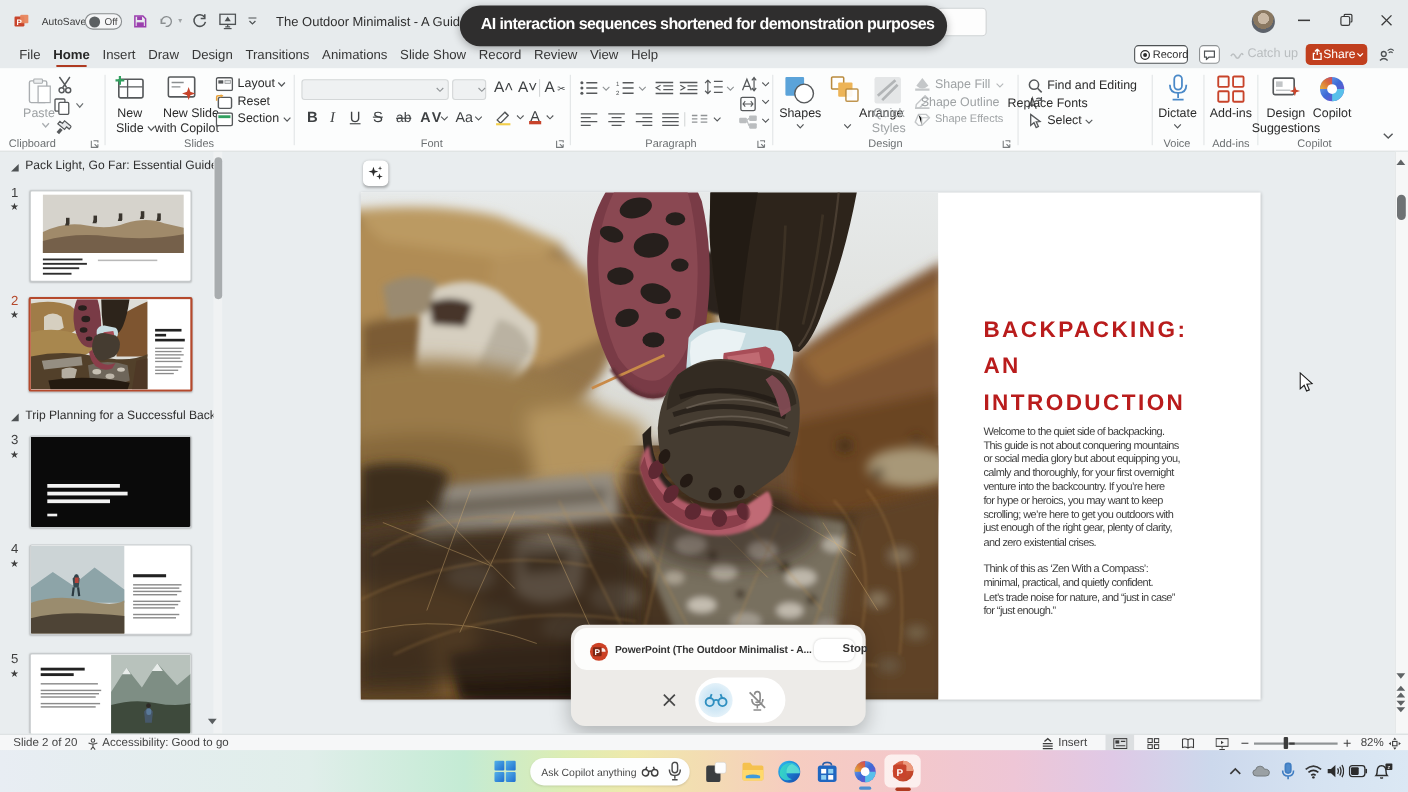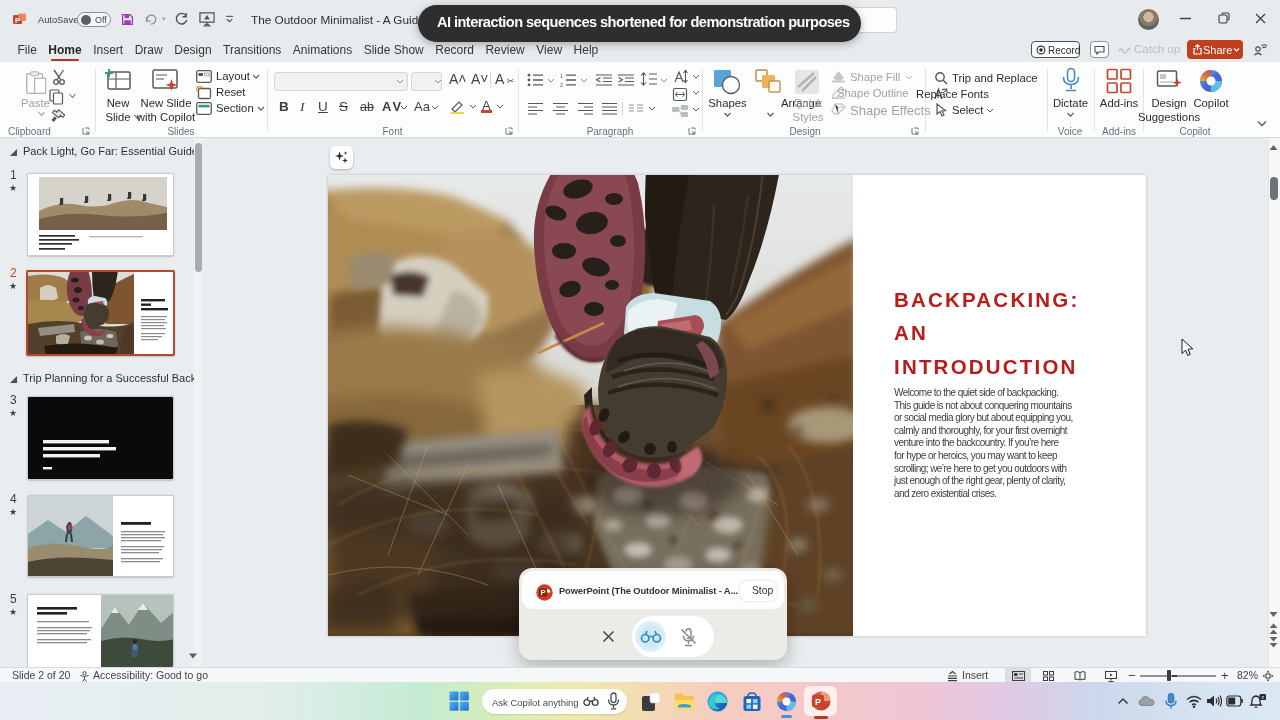--- a/index.html
+++ b/index.html
@@ -216,21 +216,21 @@
     </svg>
     <span class="abs" style="left:104px;top:35px;width:28px;text-align:center;font-size:11.3px;color:#2b2b2b;line-height:13.5px;">New<br>Slide</span>
     <svg class="abs" style="left:133px;top:52px;" width="9" height="6" viewBox="0 0 9 6">
         <path d="M1.5 1 L4.5 4.5 L7.5 1" fill="none" stroke="#56595b" stroke-width="1.1"></path>
       </svg>
     <svg class="abs" style="left:152px;top:7px;" width="28" height="25" viewBox="0 0 28 25">
       <rect x="1" y="1" width="24" height="18" rx="1.5" fill="#fff" stroke="#56595b" stroke-width="1.5"></rect>
       <path d="M4 6 L15 6 M4 10 L12 10" stroke="#8a8e90" stroke-width="1.3"></path>
       <path d="M19.5 10 L21 14.5 L25.5 16 L21 17.5 L19.5 22 L18 17.5 L13.5 16 L18 14.5 Z" fill="#c8442b"></path>
     </svg>
-    <span class="abs" style="left:133px;top:35px;width:66px;text-align:center;font-size:11.3px;color:#2b2b2b;line-height:13.5px;white-space:nowrap;">New Slide<br>with Copilot</span>
+    <span class="abs" style="left:133px;top:35px;width:66px;text-align:right;font-size:11.3px;color:#2b2b2b;line-height:13.5px;white-space:nowrap;">New Slide<br>with Copilot</span>
     <svg class="abs" style="left:196px;top:8px;" width="16" height="13" viewBox="0 0 16 13">
         <rect x="0.7" y="0.7" width="14.6" height="11.6" rx="1.5" fill="#fff" stroke="#56595b" stroke-width="1.3"></rect>
         <rect x="2.5" y="3" width="4.5" height="3" fill="#56595b"></rect>
         <rect x="8.5" y="3" width="5" height="3" fill="#e0e2e3" stroke="#96999b" stroke-width=".7"></rect>
       </svg>
     <span class="abs" style="left:216px;top:8px;font-size:11.3px;color:#2b2b2b;">Layout</span>
     <svg class="abs" style="left:252px;top:12px;" width="8" height="6" viewBox="0 0 8 6">
         <path d="M1 1 L4 4.2 L7 1" fill="none" stroke="#56595b" stroke-width="1.1"></path>
       </svg>
     <svg class="abs" style="left:196px;top:24px;" width="16" height="14" viewBox="0 0 16 14">
@@ -397,27 +397,27 @@
     <svg class="abs" style="left:831px;top:24px;" width="15" height="13" viewBox="0 0 15 13">
         <path d="M10 1 L13 4 L5 12 L1.5 12.5 L2 9 Z" fill="none" stroke="#c4c7c9" stroke-width="1.3"></path>
         <path d="M1 12.5 H14" stroke="#c4c7c9" stroke-width="1.8"></path>
       </svg>
     <span class="abs" style="left:837px;top:25px;font-size:11.3px;color:#9ea2a4;">Shape Outline</span>
 
     <svg class="abs" style="left:831px;top:40px;" width="15" height="13" viewBox="0 0 15 13">
         <path d="M4 2 H11 L14 5 L7 12 H4 L1 9 Z" fill="none" stroke="#c4c7c9" stroke-width="1.3"></path>
         <path d="M4 2 L7 5 L7 12 M7 5 L14 5" stroke="#c4c7c9" stroke-width="1"></path>
       </svg>
-    <span class="abs" style="left:850px;top:41px;font-size:13px;color:#9ea2a4;">Shape Effects</span>
+    <span class="abs" style="left:850px;top:41px;font-size:10px;color:#9ea2a4;">Shape Effects</span>
 
     <svg class="abs" style="left:934px;top:9px;" width="14" height="14" viewBox="0 0 14 14">
         <circle cx="6" cy="6" r="4.2" fill="none" stroke="#56595b" stroke-width="1.4"></circle>
         <path d="M9.2 9.2 L13 13" stroke="#56595b" stroke-width="1.5"></path>
       </svg>
-    <span class="abs" style="left:952px;top:10px;font-size:11.3px;color:#2b2b2b;">Trip and Replace</span>
+    <span class="abs" style="left:952px;top:10px;font-size:11.3px;color:#2b2b2b;">Find and Editing</span>
     <svg class="abs" style="left:933px;top:25px;" width="15" height="14" viewBox="0 0 15 14">
         <path d="M2 12 L5.5 2 L9 12 M3.2 8.5 H7.8" stroke="#56595b" stroke-width="1.2" fill="none"></path>
         <path d="M9 3 Q12 1 13.5 3.5 M13.8 1.2 L13.8 4.2 L10.8 4.2" stroke="#56595b" stroke-width="1.1" fill="none"></path>
       </svg>
     <span class="abs" style="left:916px;top:26px;font-size:11.3px;color:#2b2b2b;">Replace Fonts</span>
     <svg class="abs" style="left:935px;top:41px;" width="12" height="14" viewBox="0 0 12 14">
         <path d="M2 1 L2 11 L5 8.5 L7 13 L9 12 L7 7.8 L10.5 7.5 Z" fill="none" stroke="#56595b" stroke-width="1.2"></path>
       </svg>
     <span class="abs" style="left:952px;top:42px;font-size:11.3px;color:#2b2b2b;">Select</span>
     <svg class="abs" style="left:986px;top:46px;" width="8" height="6" viewBox="0 0 8 6">
@@ -817,20 +817,21 @@
         <ellipse cx="322" cy="274" rx="6" ry="6"></ellipse>
         <ellipse cx="344" cy="272" rx="5" ry="6"></ellipse>
       </g>
       <path d="M352 284 L370 272 Q380 288 364 300 L348 306 Q356 296 352 284 Z" fill="#c06a74" filter="url(#b15)"></path>
       <path d="M374 166 Q390 176 391 198 L382 204 Q378 184 368 170 Z" fill="#8a4e58" opacity=".85"></path>
     </svg>
   </div>
   <div id="slidetitle">BACKPACKING:<br>AN<br>INTRODUCTION</div>
   <div id="slidebody">
     <p>Welcome to the quiet side of backpacking.<br>This guide is not about conquering mountains<br>or social media glory but about equipping you,<br>calmly and thoroughly, for your first overnight<br>venture into the backcountry. If you’re here<br>for hype or heroics, you may want to keep<br>scrolling; we’re here to get you outdoors with<br>just enough of the right gear, plenty of clarity,<br>and zero existential crises.</p>
+    <p style="margin-top:12px;">Think of this as ‘Zen With a Compass’:<br>minimal, practical, and quietly confident.<br>Let’s trade noise for nature, and “just in case”<br>for “just enough.”</p>
   </div>
 
   <div id="vscroll"></div>
   <svg class="abs" style="left:1269px;top:144px;" width="9" height="7" viewBox="0 0 9 7">
       <path d="M0.5 6 L4.5 1 L8.5 6 Z" fill="#5f6365"></path>
     </svg>
   <span class="abs" style="left:1269.5px;top:177px;width:8px;height:23px;background:#6e7274;border-radius:4px;"></span>
   <svg class="abs" style="left:1269px;top:611px;" width="9" height="7" viewBox="0 0 9 7">
       <path d="M0.5 1 L4.5 6 L8.5 1 Z" fill="#5f6365"></path>
     </svg>
@@ -855,21 +856,21 @@
   <div id="toast">
     <div id="toasttop"></div>
     <svg class="abs" style="left:17px;top:16px;" width="17" height="17" viewBox="0 0 17 17">
       <circle cx="8.5" cy="8.5" r="8.2" fill="#cc4125"></circle>
       <rect x="3" y="4.5" width="8" height="8" rx="1" fill="#7e2714"></rect>
       <text x="7" y="11.2" font-size="7.5" font-weight="bold" fill="#fff" text-anchor="middle" font-family="Liberation Sans">P</text>
       <path d="M11 5 A3.5 3.5 0 0 1 14.5 8.5 L11 8.5 Z" fill="#fff" opacity=".9"></path>
     </svg>
     <span class="abs" style="left:40px;top:18px;font-size:9.3px;font-weight:bold;color:#333;letter-spacing:-0.1px;">PowerPoint (The Outdoor Minimalist - A...</span>
     <span class="abs" style="left:221px;top:13px;width:37px;height:20px;background:#fff;border-radius:7px;box-shadow:0 0 2.5px rgba(0,0,0,.2);"></span>
-    <span class="abs" style="left:233px;top:17px;font-size:10.3px;font-weight:normal;color:#333;">Stop</span>
+    <span class="abs" style="left:247px;top:17px;font-size:10.3px;font-weight:bold;color:#333;">Stop</span>
     <svg class="abs" style="left:83px;top:62px;" width="13" height="13" viewBox="0 0 13 13">
         <path d="M1.5 1.5 L11.5 11.5 M11.5 1.5 L1.5 11.5" stroke="#4a4a4a" stroke-width="1.6"></path>
       </svg>
     <span class="abs" style="left:113px;top:48px;width:82px;height:41px;background:#fff;border-radius:21px;"></span>
     <span class="abs" style="left:116px;top:53px;width:31px;height:31px;border-radius:50%;background:radial-gradient(circle,#cfe7f5 0 40%,#e3f1f9 70%,#f4f9fc 100%);"></span>
     <svg class="abs" style="left:121px;top:61px;" width="22" height="15" viewBox="0 0 22 15">
       <g fill="none" stroke="#2e8fc0" stroke-width="1.7">
         <circle cx="5.2" cy="9.2" r="3.7"></circle>
         <circle cx="16.8" cy="9.2" r="3.7"></circle>
         <path d="M8.9 8 Q11 6.5 13.1 8 M5.5 5.6 L7 2 M16.5 5.6 L15 2"></path>

